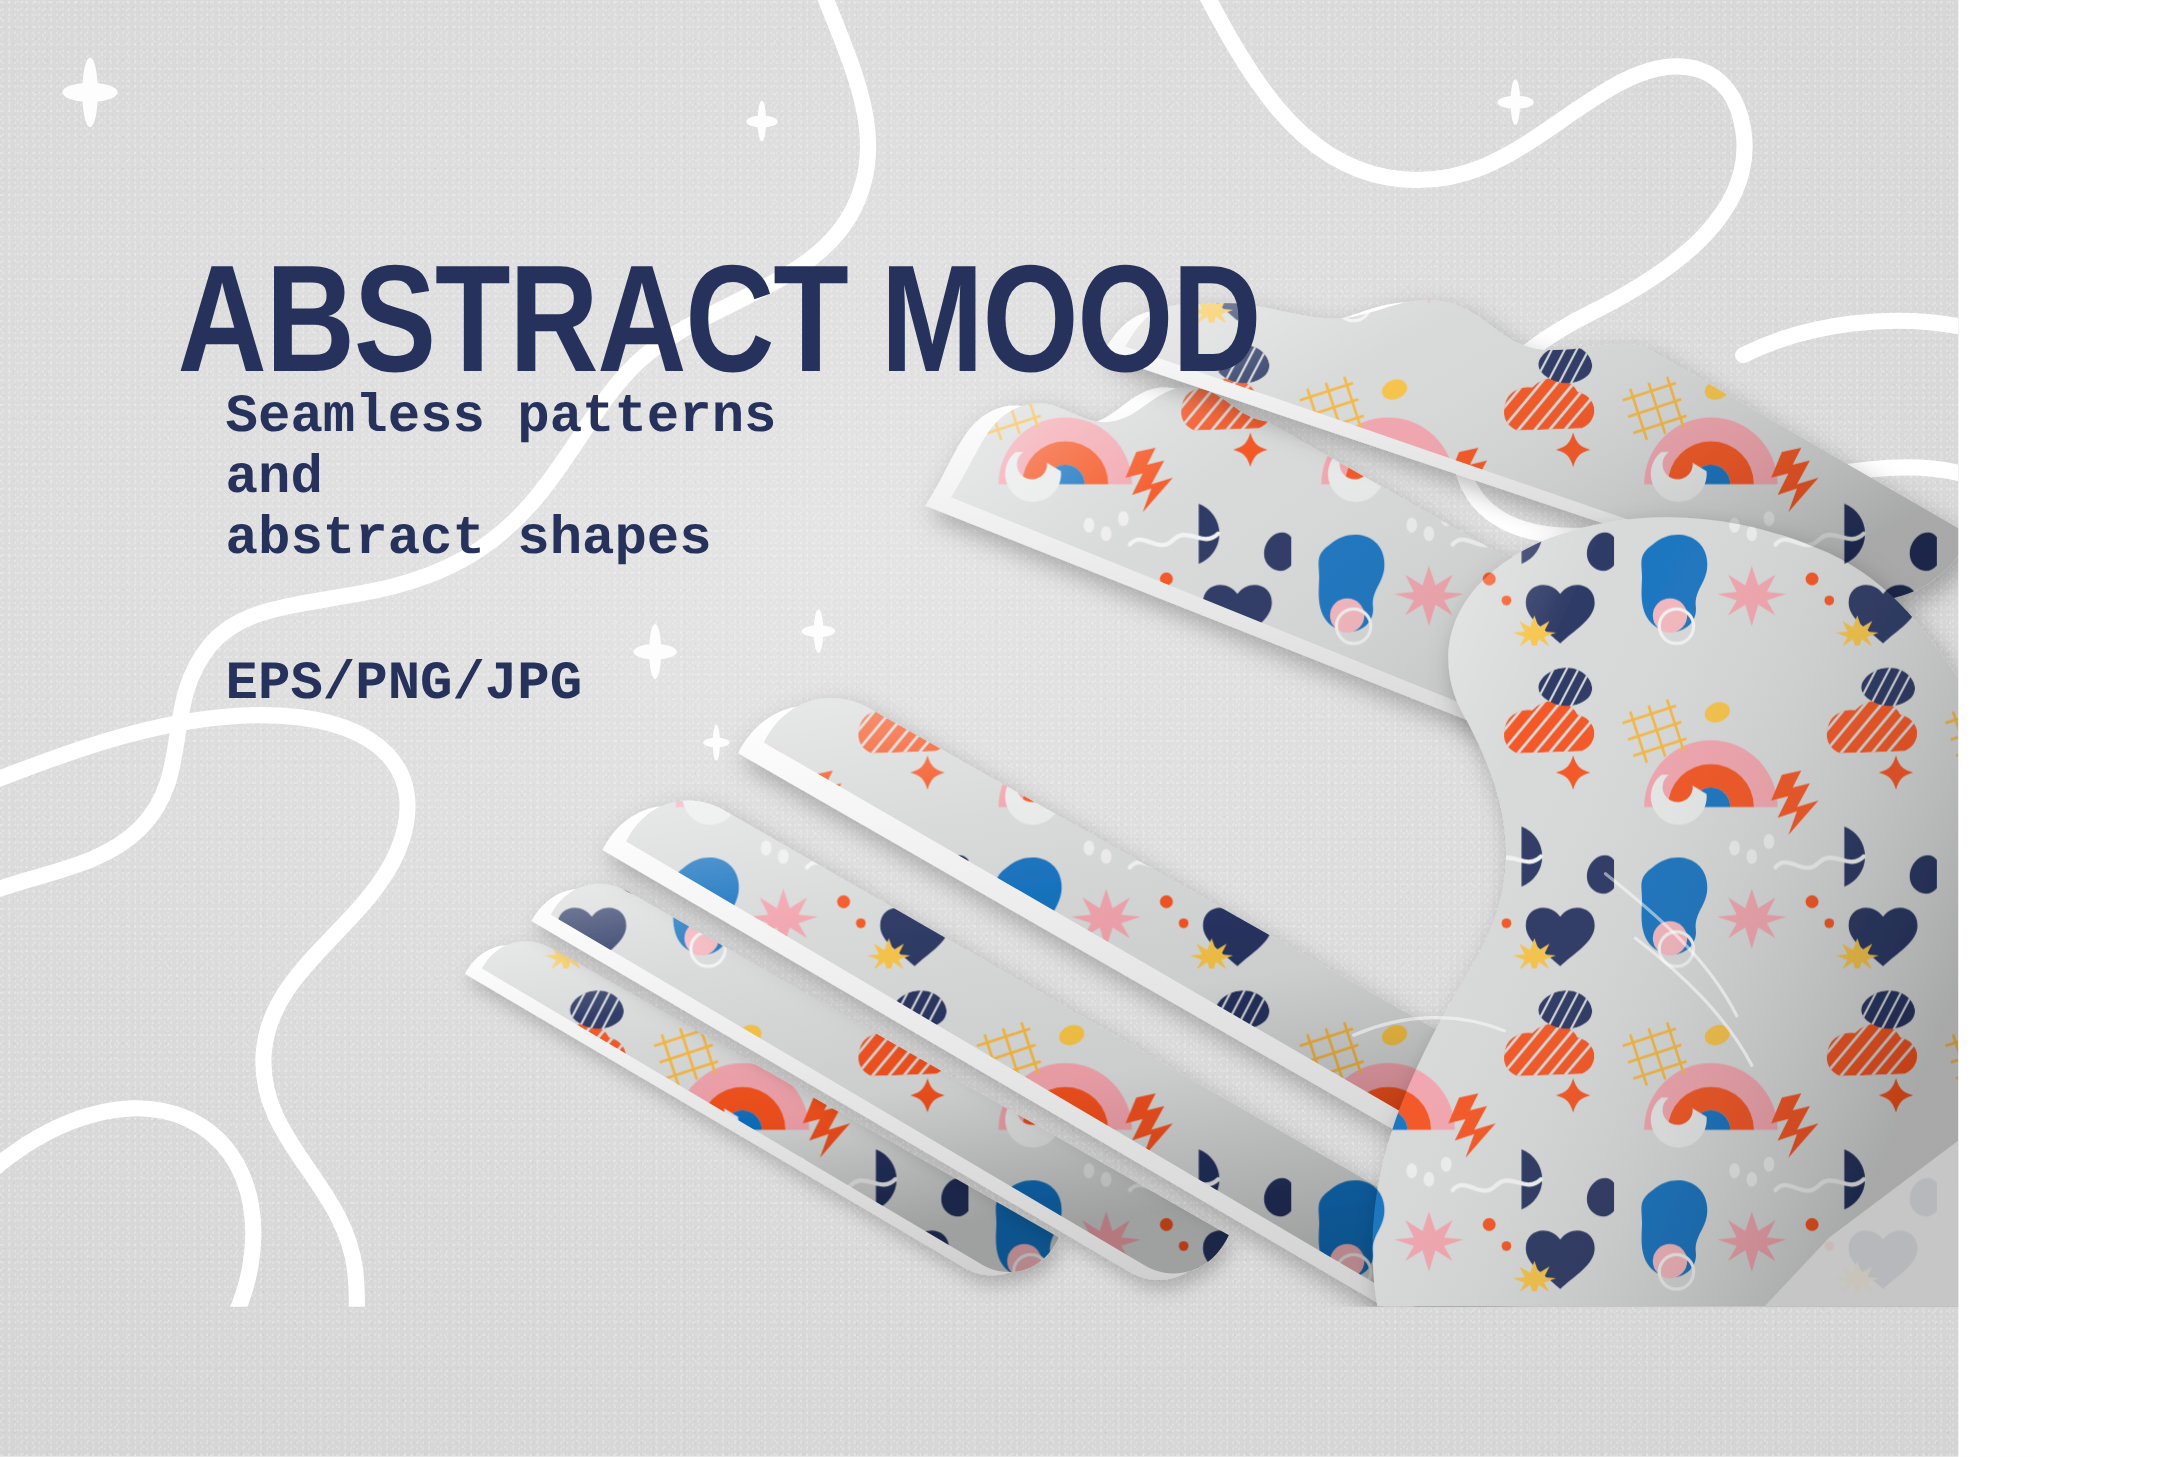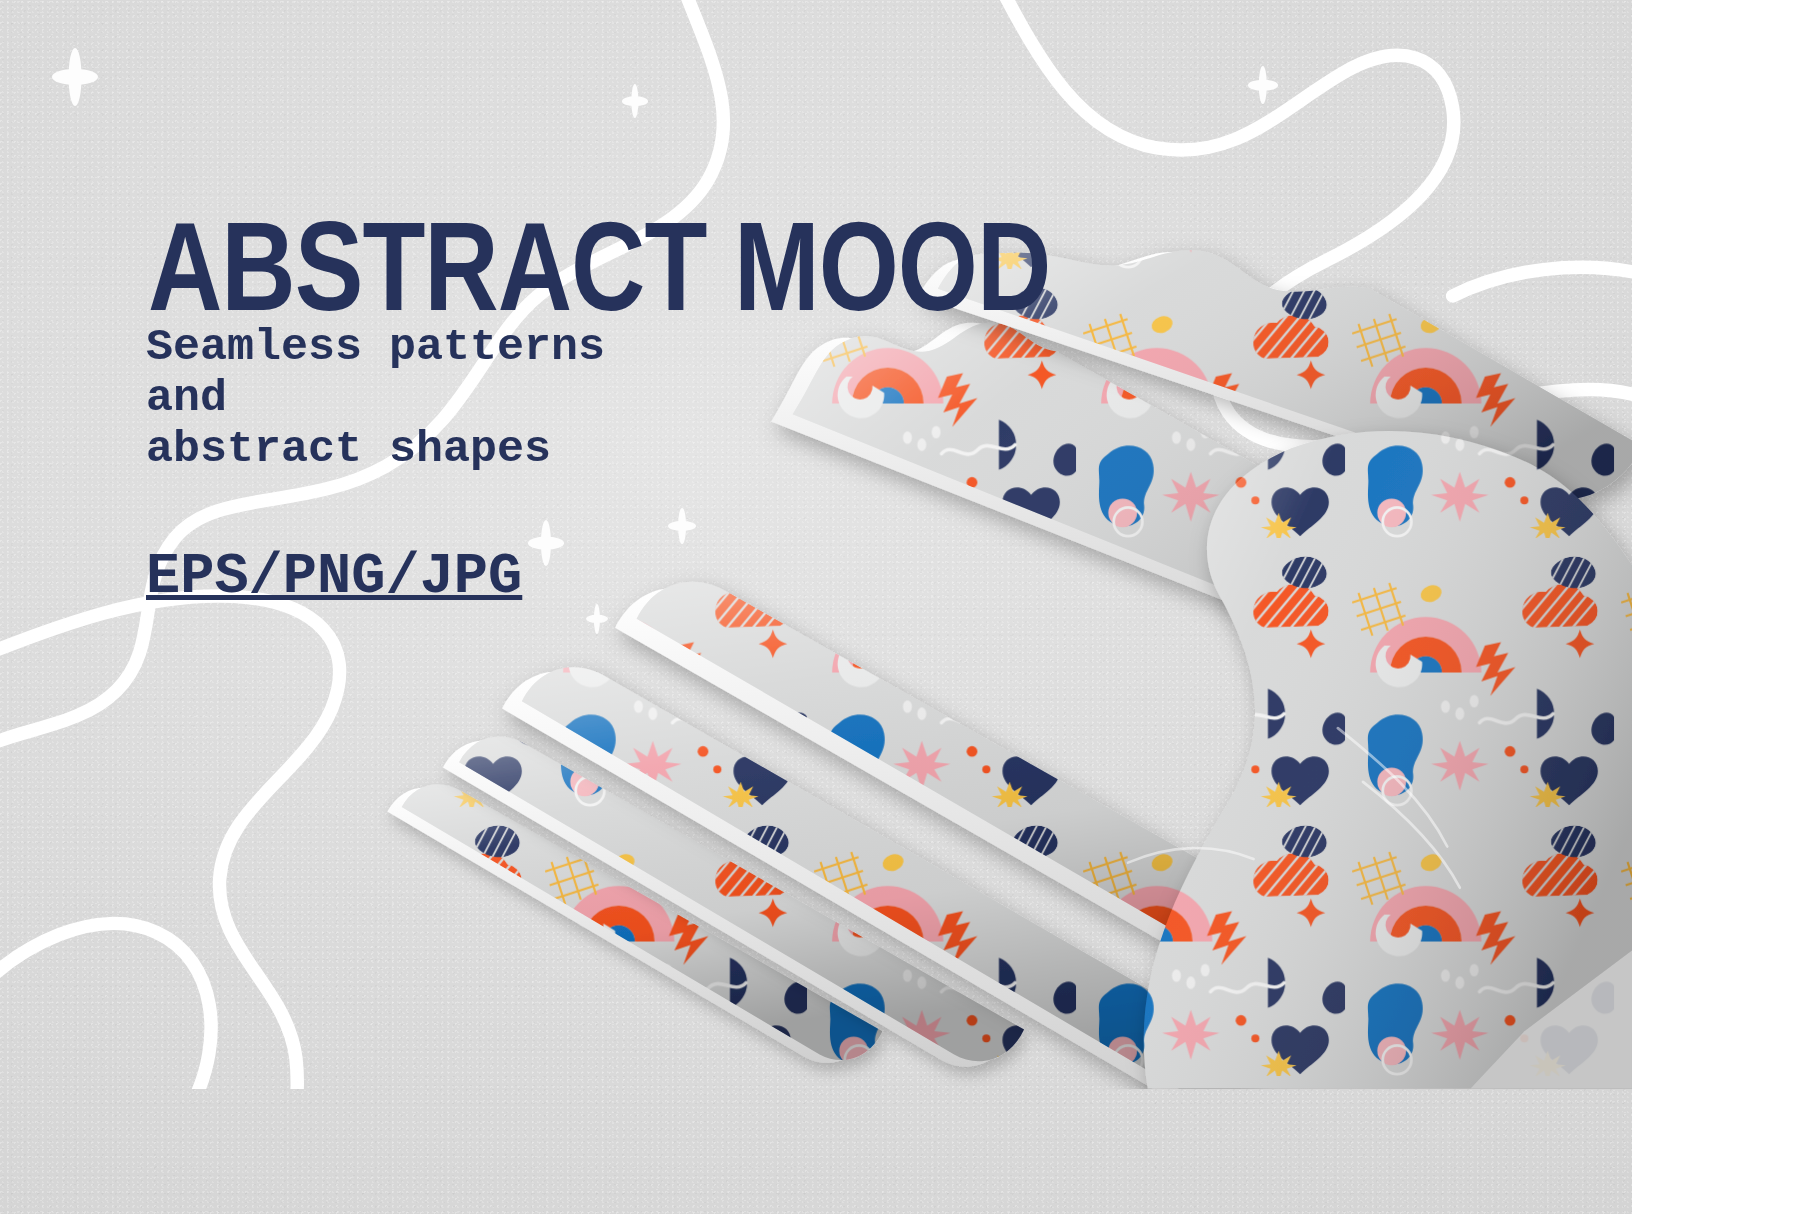--- a/index.html
+++ b/index.html
@@ -42,28 +42,28 @@
   #title{
     position:absolute;left:148px;top:133px;
     font-family:"Liberation Sans",sans-serif;
     font-weight:700;font-size:104px;letter-spacing:-1px;
     color:#26325b;line-height:1;
     transform:scaleY(1.22) scaleX(.99);transform-origin:left top;
     white-space:nowrap;
   }
   .mono{
     font-family:"Liberation Mono","DejaVu Sans Mono",monospace;
-    color:#26325b;font-weight:700;
+    color:#26325b;font-weight:700;margin-left:42px;
   }
   #subtitle{
     position:absolute;left:146px;top:322px;
     font-size:45px;line-height:51px;white-space:pre-line;
   }
   #formats{
-    position:absolute;left:146px;top:545px;font-size:57px;text-decoration:underline;
+    position:absolute;left:146px;top:545px;font-size:45px;
   }
 </style>
 </head>
 <body>
 
 <div id="stage">
 
   <svg class="layer" id="bg-curves" viewBox="0 0 1820 1214">
     <g fill="none" stroke="#ffffff" stroke-linecap="round" stroke-width="15">
       <path d="M1113,-20 C1160,70 1205,150 1290,165 C1380,180 1430,120 1500,80 C1560,46 1610,60 1620,120

